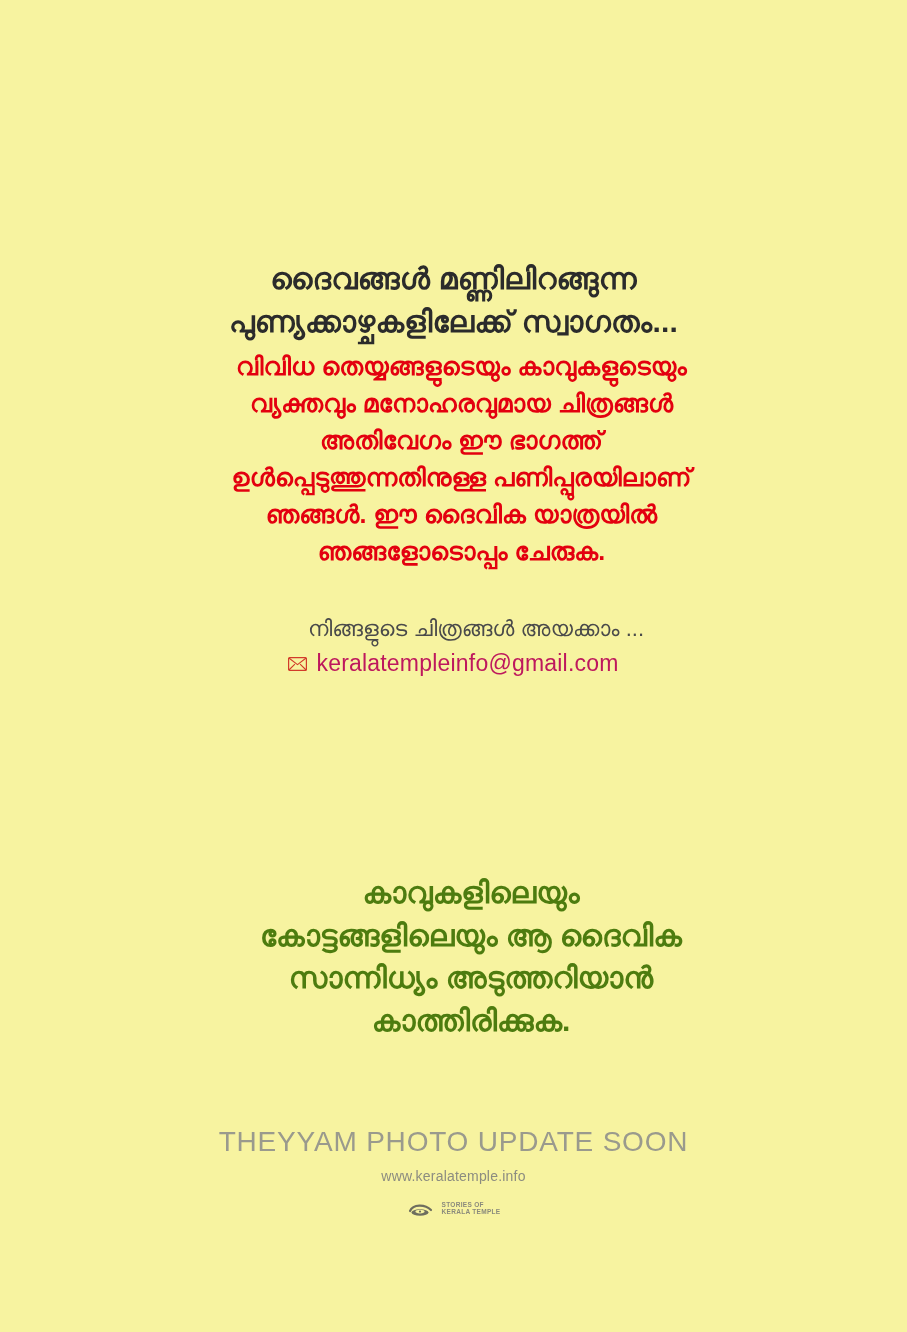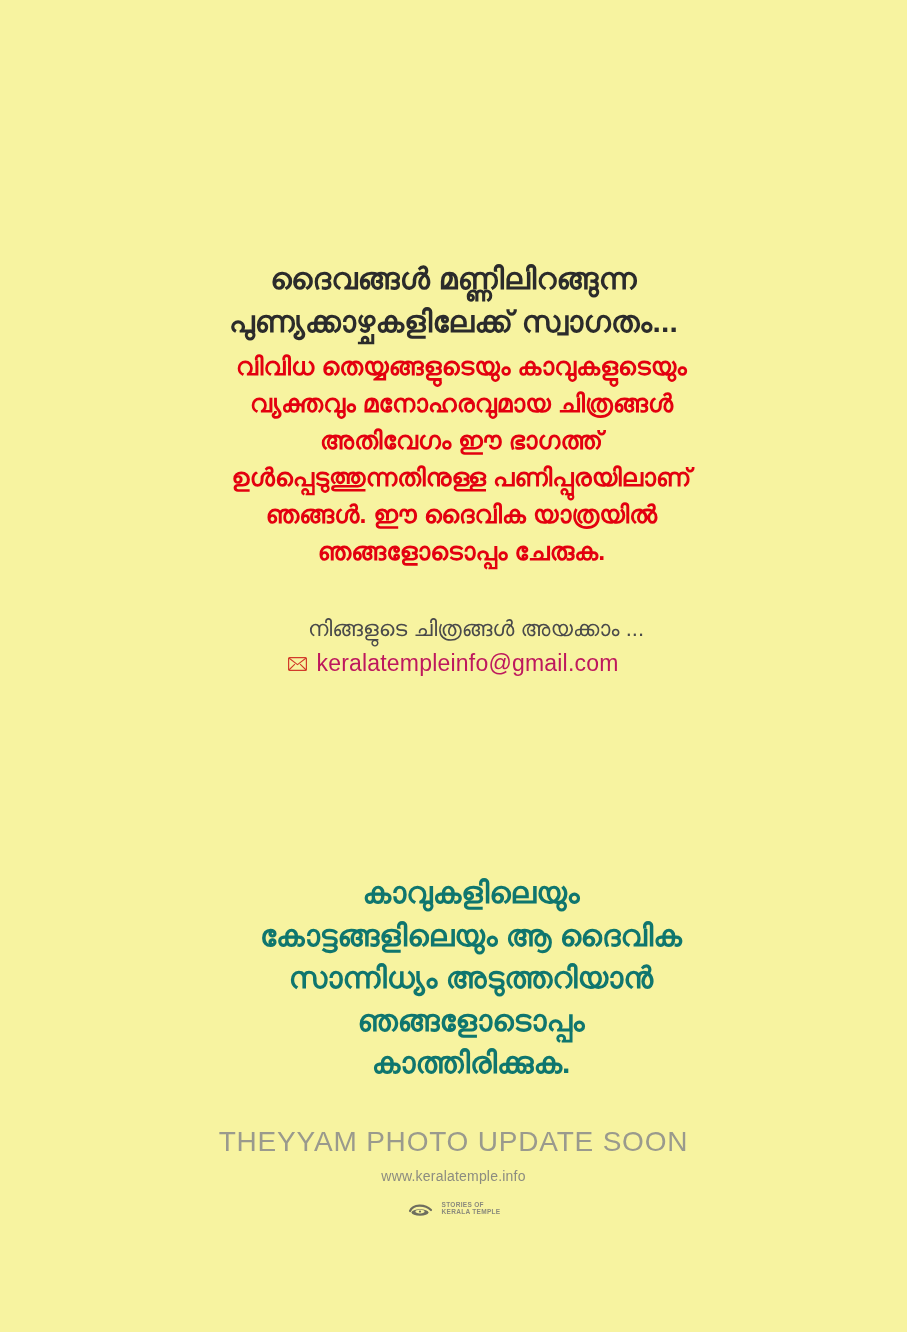--- a/index.html
+++ b/index.html
@@ -83,21 +83,21 @@
     color: #be185d;
     font-size: 23px;
     letter-spacing: 0.2px;
   }
 
   
   #closing-block {
     top: 872px;
   }
   .closing-line {
-    color: #0f766e;
+    color: #4d7c0f;
     font-size: 30px;
     font-weight: bold;
     line-height: 1.42;
     padding-left: 35px;
   }
 
   
   #footer-block {
     top: 1090px;
   }
@@ -177,21 +177,20 @@
         </svg>
       </span>
       <span class="email-text">keralatempleinfo@gmail.com</span>
     </div>
   </div>
 
   <div class="block" id="closing-block">
     <div class="closing-line">കാവുകളിലെയും</div>
     <div class="closing-line">കോട്ടങ്ങളിലെയും ആ ദൈവിക</div>
     <div class="closing-line">സാന്നിധ്യം അടുത്തറിയാൻ</div>
-    <div class="closing-line">ഞങ്ങളോടൊപ്പം</div>
     <div class="closing-line">കാത്തിരിക്കുക.</div>
   </div>
 
   <div class="block" id="footer-block">
     <div class="footer-title">THEYYAM PHOTO UPDATE SOON</div>
     <div class="footer-url">www.keralatemple.info</div>
     <div class="logo-wrap">
       <span class="logo-mark">
         <svg width="30" height="20" viewBox="0 0 30 20" xmlns="http://www.w3.org/2000/svg">
           <path d="M3 13 C6 6, 18 6, 24 12" fill="none" stroke="#6e6e5e" stroke-width="2.2" stroke-linecap="round"></path>

